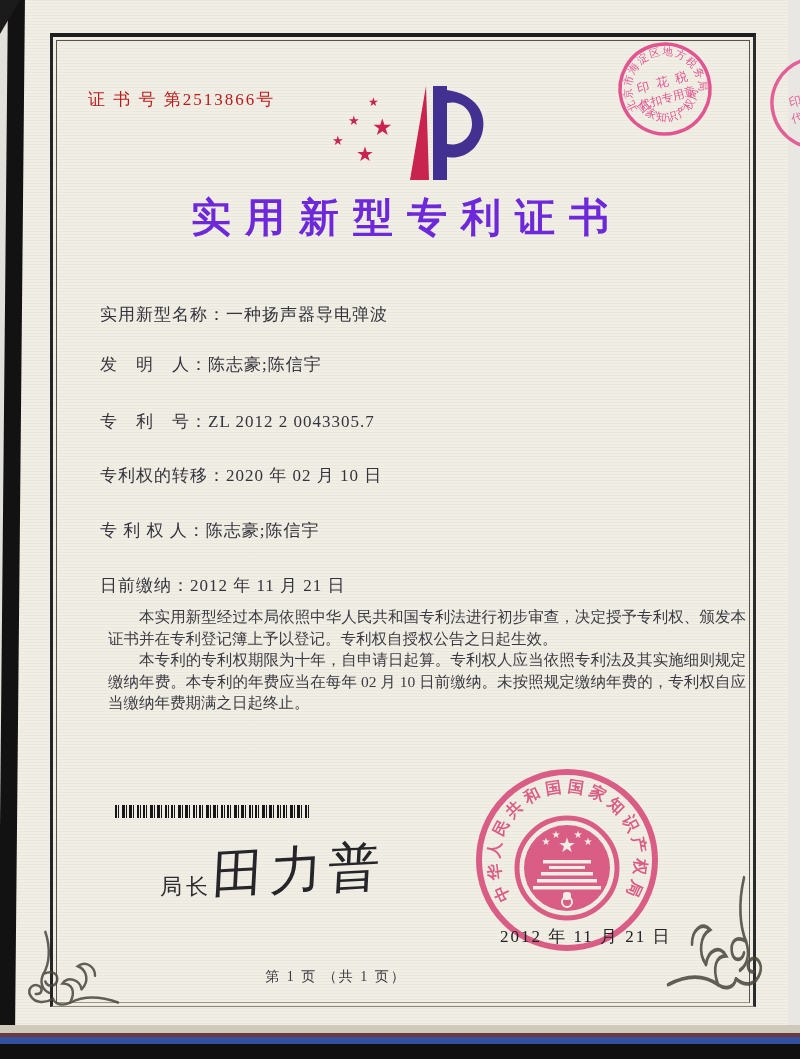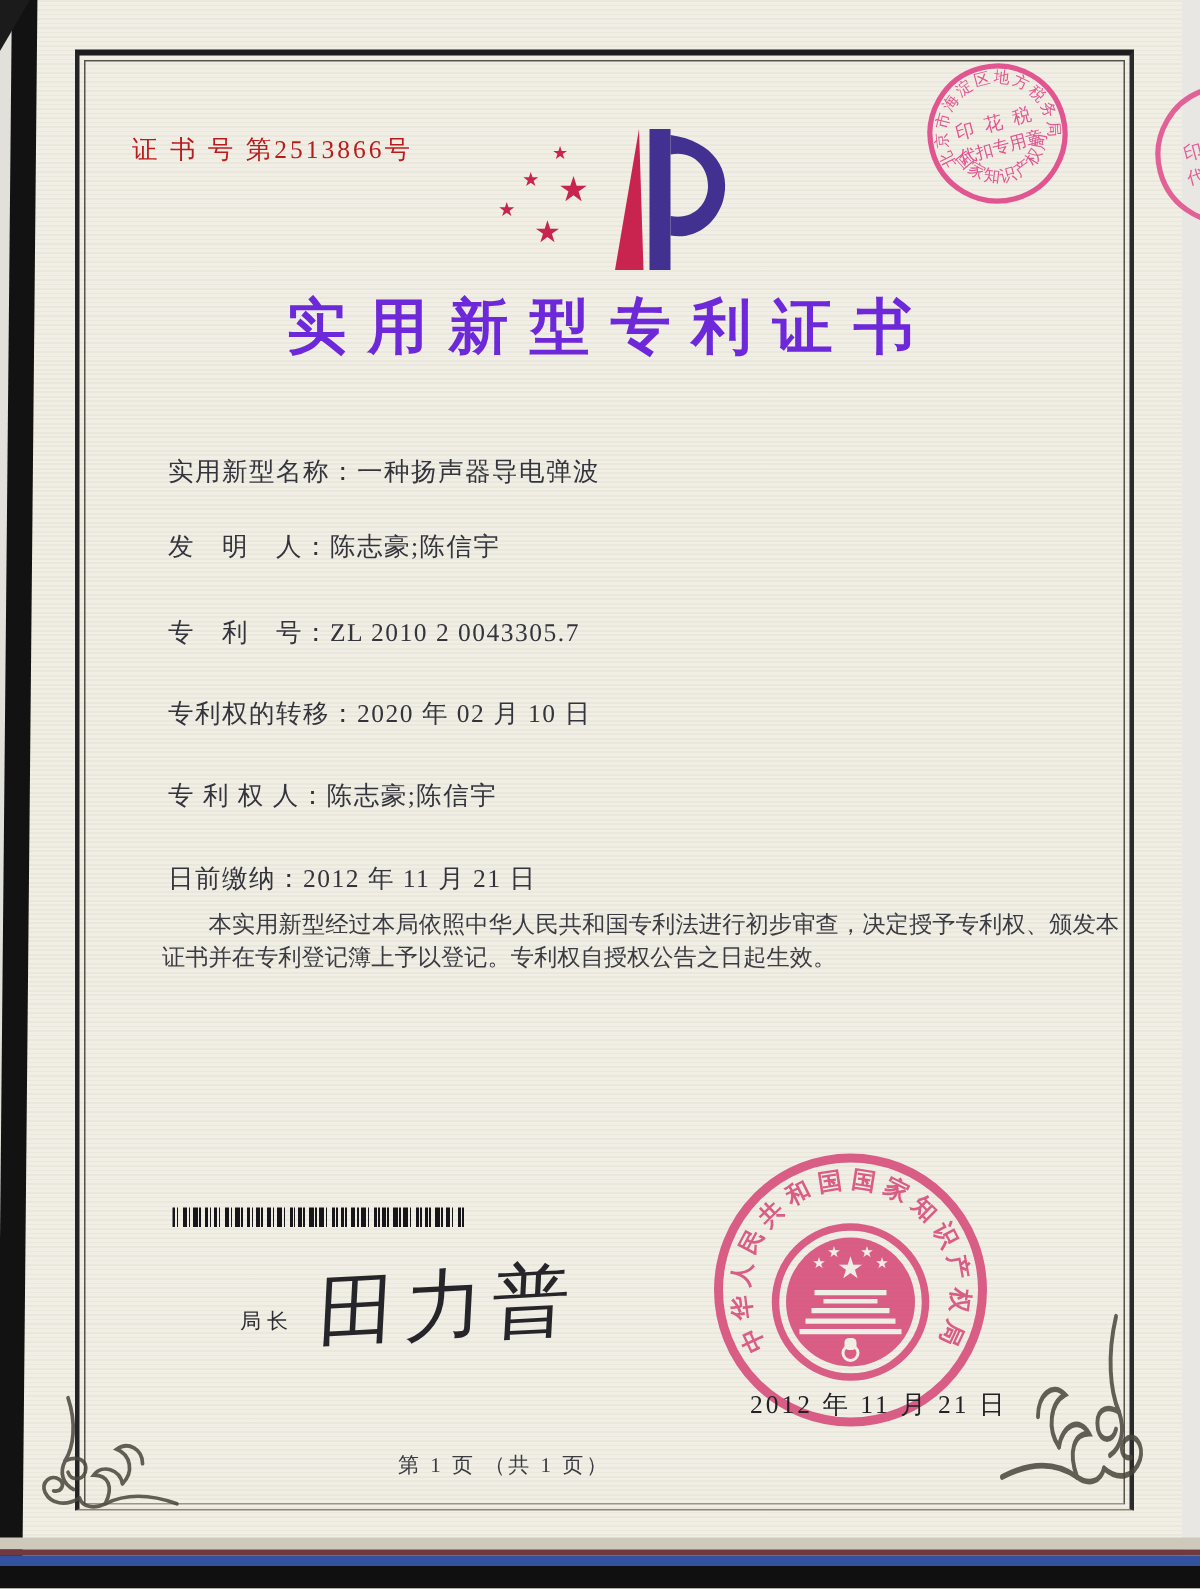--- a/index.html
+++ b/index.html
@@ -44,36 +44,36 @@
   
   .cert-number{
     position:absolute;left:88px;top:88px;font-size:17px;color:#b91c1c;letter-spacing:2px;
   }
   .logo{position:absolute;left:330px;top:84px;width:160px;height:104px;}
   .logo .star{position:absolute;color:#c9234f;line-height:1;font-family:"DejaVu Sans",sans-serif;}
   .cert-title{
     position:absolute;left:0;top:190px;width:800px;text-align:center;
     font-size:40px;font-weight:bold;color:#6d28d9;letter-spacing:14px;text-indent:14px;
   }
-  .field-row{position:absolute;left:112px;font-size:17px;color:#34343c;letter-spacing:1px;white-space:pre;}
+  .field-row{position:absolute;left:100px;font-size:17px;color:#34343c;letter-spacing:1px;white-space:pre;}
   .field-label{letter-spacing:1px;}
   .paragraphs{
     position:absolute;left:108px;top:606px;width:638px;
     font-size:15.5px;line-height:21.5px;color:#3b3b42;text-align:justify;
   }
   .paragraphs p{margin:0;text-indent:2em;font-family:Liberation Serif, serif;}
   .barcode{
     position:absolute;left:115px;top:805px;width:196px;height:13px;
     background:repeating-linear-gradient(90deg,
       #15151a 0 2px,transparent 2px 3px,#15151a 3px 4px,transparent 4px 7px,
       #15151a 7px 10px,transparent 10px 11px,#15151a 11px 12px,transparent 12px 14px,
       #15151a 14px 17px,transparent 17px 18px,#15151a 18px 19px,transparent 19px 22px,
       #15151a 22px 24px,transparent 24px 25px,#15151a 25px 26px,transparent 26px 28px);
   }
-  .director-label{position:absolute;left:160px;top:872px;font-size:14px;color:#2d2d31;letter-spacing:4px;}
+  .director-label{position:absolute;left:160px;top:872px;font-size:22px;color:#2d2d31;letter-spacing:4px;}
   .signature{
     position:absolute;left:212px;top:836px;font-size:52px;color:#26262a;
     transform:rotate(-3deg) skewX(-6deg);letter-spacing:6px;white-space:nowrap;
   }
   .issue-date{position:absolute;left:500px;top:925px;font-size:17px;color:#222226;letter-spacing:2px;z-index:6;}
   .page-footer{position:absolute;left:0;top:968px;width:672px;text-align:center;font-size:14px;color:#3a3a40;letter-spacing:2px;}
   .tax-stamp{position:absolute;left:590px;top:14px;width:150px;height:150px;opacity:.92;z-index:5;}
   .tax-stamp-offset{position:absolute;left:742px;top:28px;width:150px;height:150px;opacity:.85;z-index:5;}
   .office-seal{position:absolute;left:467px;top:760px;width:200px;height:200px;opacity:.88;z-index:5;}
   svg text{font-family:"Liberation Serif","DejaVu Serif",serif;}
@@ -150,27 +150,28 @@
 <svg class="tax-stamp-offset" viewBox="0 0 150 150">
   <g transform="rotate(-15 75 75)" fill="#e0498a">
     <circle cx="75" cy="75" r="45" fill="none" stroke="#e0498a" stroke-width="3.5"></circle>
     <text x="75" y="72" font-size="12.5" text-anchor="middle" letter-spacing="2">印 花 税</text>
     <text x="75" y="88" font-size="11.5" text-anchor="middle">代扣专用章</text>
   </g>
 </svg>
 
 <div class="field-row" style="top:303px"><span class="field-label">实用新型名称</span>：<span>一种扬声器导电弹波</span></div>
 <div class="field-row" style="top:353px"><span class="field-label">发　明　人</span>：<span>陈志豪;陈信宇</span></div>
-<div class="field-row" style="top:410px"><span class="field-label">专　利　号</span>：<span>ZL 2010 2 0043305.7</span></div>
+<div class="field-row" style="top:410px"><span class="field-label">专　利　号</span>：<span>ZL 2012 2 0043305.7</span></div>
 <div class="field-row" style="top:464px"><span class="field-label">专利权的转移</span>：<span>2020 年 02 月 10 日</span></div>
 <div class="field-row" style="top:519px"><span class="field-label">专 利 权 人</span>：<span>陈志豪;陈信宇</span></div>
 <div class="field-row" style="top:574px"><span class="field-label">日前缴纳</span>：<span>2012 年 11 月 21 日</span></div>
 
 <div class="paragraphs">
   <p>本实用新型经过本局依照中华人民共和国专利法进行初步审查，决定授予专利权、颁发本证书并在专利登记簿上予以登记。专利权自授权公告之日起生效。</p>
+  <p>本专利的专利权期限为十年，自申请日起算。专利权人应当依照专利法及其实施细则规定缴纳年费。本专利的年费应当在每年 02 月 10 日前缴纳。未按照规定缴纳年费的，专利权自应当缴纳年费期满之日起终止。</p>
 </div>
 
 <div class="barcode"></div>
 
 <div class="director-label">局长</div>
 <div class="signature">田力普</div>
 
 <svg class="office-seal" viewBox="0 0 200 200">
   <g fill="#d64a78">
     <circle cx="100" cy="100" r="88" fill="none" stroke="#d64a78" stroke-width="6"></circle>

